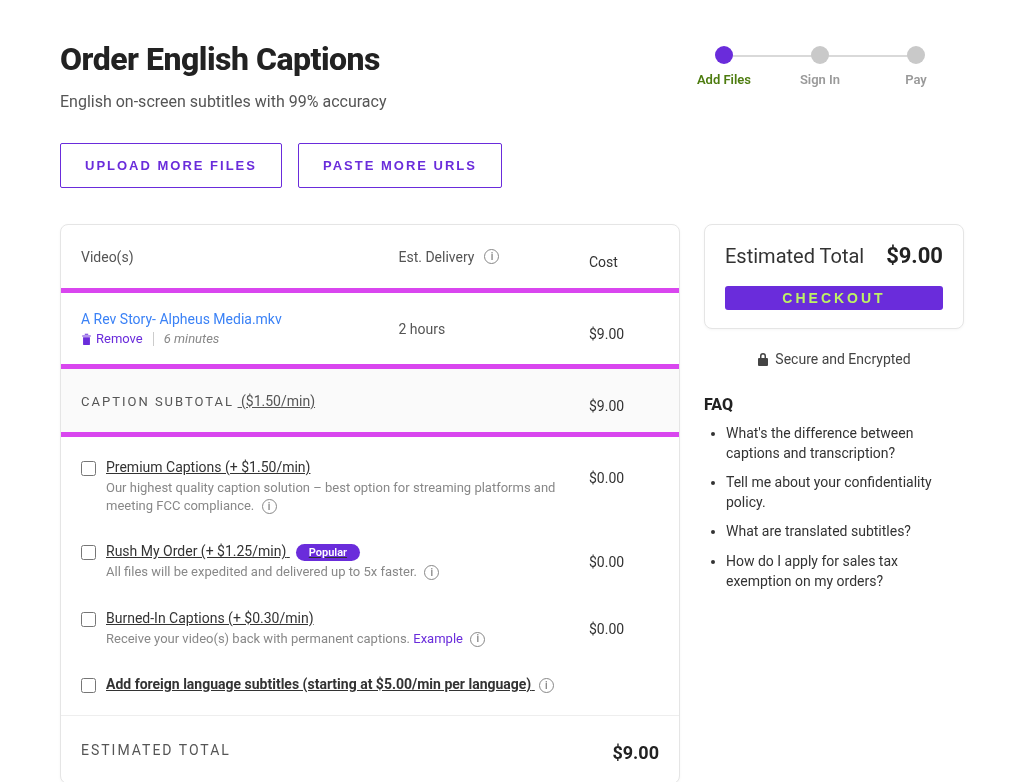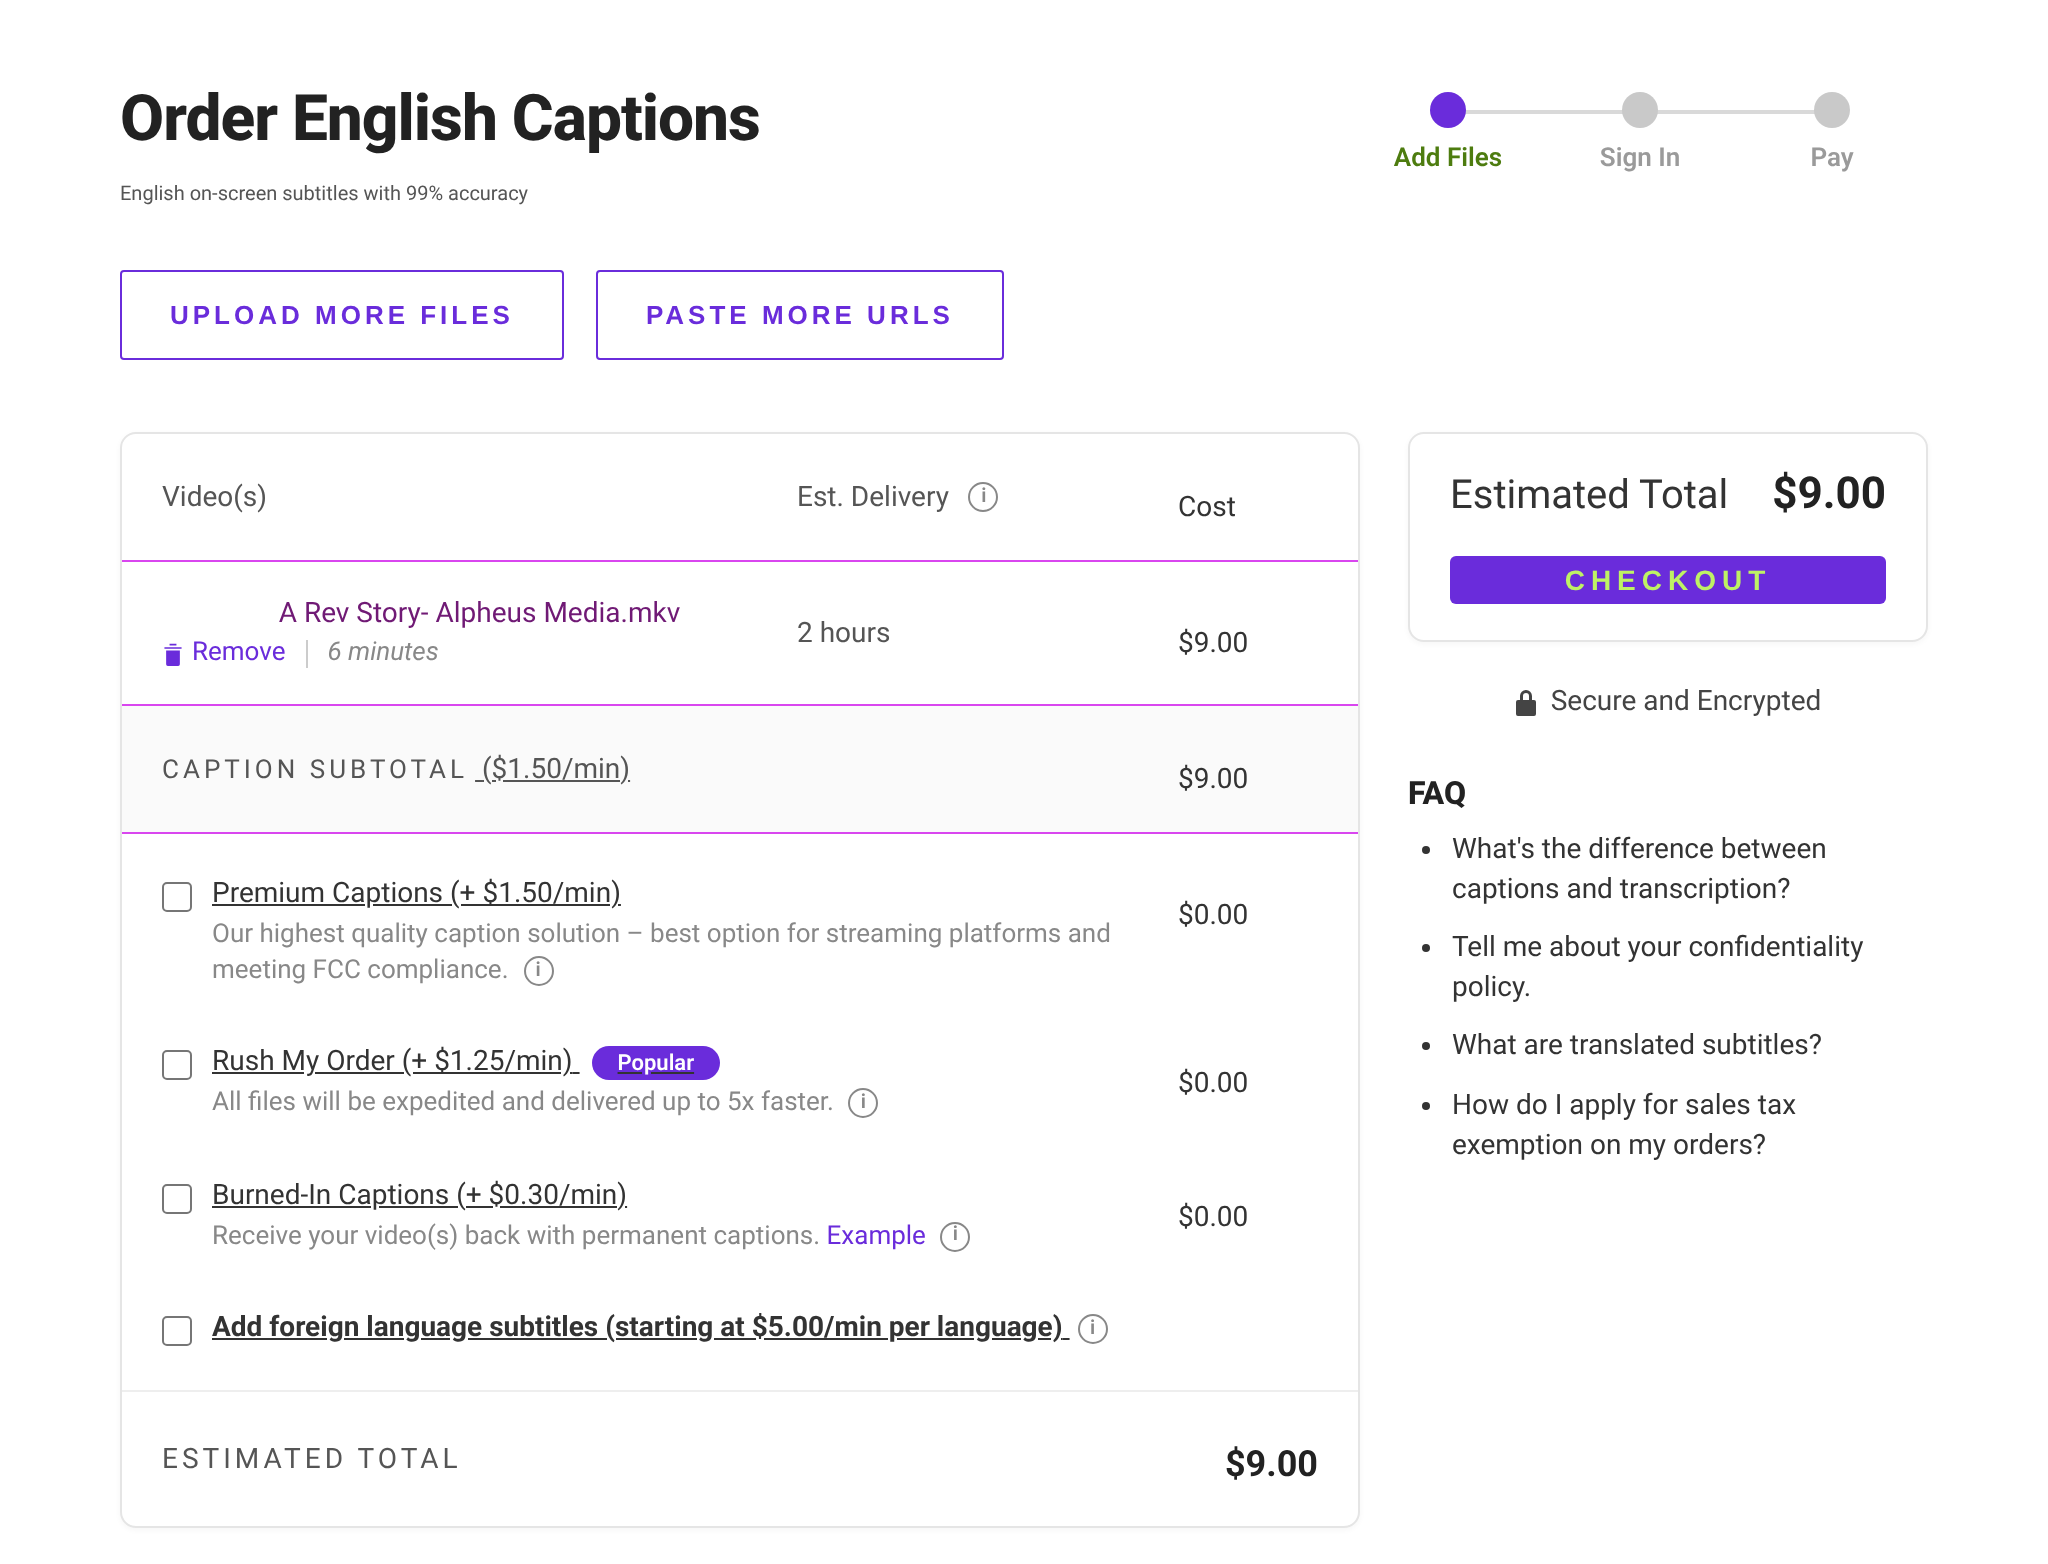--- a/index.html
+++ b/index.html
@@ -1,41 +1,41 @@
 <!DOCTYPE html>
 <html><head>
 <meta charset="utf-8">
 <style>
   * { box-sizing: border-box; margin: 0; padding: 0; }
   body { font-family: -apple-system, BlinkMacSystemFont, "Segoe UI", Roboto, Arial, sans-serif; background: #fff; color: #222; padding: 40px 60px; width: 1024px; }
   .top { display: flex; justify-content: space-between; align-items: flex-start; }
   .title-block { flex: 1; }
   h1 { font-size: 32px; font-weight: 800; color: #222; letter-spacing: -0.5px; }
-  .subtitle { font-size: 10px; color: #555; margin-top: 14px; }
+  .subtitle { font-size: 16px; color: #555; margin-top: 14px; }
   .stepper { display: flex; align-items: flex-start; gap: 0; margin-top: 6px; }
   .step { display: flex; flex-direction: column; align-items: center; position: relative; width: 96px; }
   .step-dot { width: 18px; height: 18px; border-radius: 50%; background: #c9c9c9; }
   .step.active .step-dot { background: #6a2cdb; }
   .step-label { font-size: 13px; margin-top: 8px; color: #9a9a9a; font-weight: 600; }
   .step.active .step-label { color: #4d7c0f; }
   .step-line { position: absolute; top: 9px; left: 50%; height: 2px; width: 96px; background: #d9d9d9; z-index: -1; }
   .step:last-child .step-line { display: none; }
   .actions { margin-top: 32px; display: flex; gap: 16px; }
   .btn-outline { border: 1px solid #6a2cdb; color: #6a2cdb; background: #fff; padding: 14px 24px; font-size: 13px; letter-spacing: 2px; font-weight: 600; cursor: pointer; border-radius: 2px; }
   .layout { display: flex; gap: 24px; margin-top: 36px; align-items: flex-start; }
   .card { border: 1px solid #e5e5e5; border-radius: 8px; background: #fff; box-shadow: 0 1px 3px rgba(0,0,0,0.04); }
   .main-card { flex: 1; }
   .side { width: 260px; display: flex; flex-direction: column; }
-  .row { display: flex; align-items: center; padding: 18px 20px; border-bottom: 1px solid #d946ef; font-size: 14px; }
+  .row { display: flex; align-items: center; padding: 18px 20px; border-bottom: 5px solid #d946ef; font-size: 14px; }
   .row:last-child { border-bottom: none; }
   .col-video { flex: 2; }
   .col-delivery { flex: 1.2; text-align: left; color: #555; display:flex; align-items:center; gap:6px;}
   .col-cost { width: 70px; text-align: left; color: #333; margin-top: 11px; }
   .header-row { color: #555; font-size: 14px; }
-  .file-name { color: #701a75; font-size: 14px; margin-bottom: 4px; text-align: center; }
+  .file-name { color: #3b82f6; font-size: 14px; margin-bottom: 4px; }
   .file-meta { display: flex; align-items: center; gap: 10px; font-size: 13px; }
   .remove-link { color: #6a2cdb; cursor: pointer; display: inline-flex; align-items: center; gap: 4px; }
   .divider-v { width: 1px; height: 14px; background: #ccc; }
   .muted { color: #888; font-style: italic; }
   .subtotal-row { background: #fafafa; }
   .subtotal-label { letter-spacing: 2px; font-size: 13px; color: #555; text-transform: uppercase; }
   .subtotal-rate { font-weight: 400; text-transform: none; letter-spacing: normal; color: #555; text-decoration: underline; }
   .option-row { display: flex; padding: 14px 20px; align-items: flex-start; font-size: 14px; gap: 10px; }
   .option-block { flex: 1; }
   .option-title { color: #333; font-size: 14px; text-decoration: underline; }

